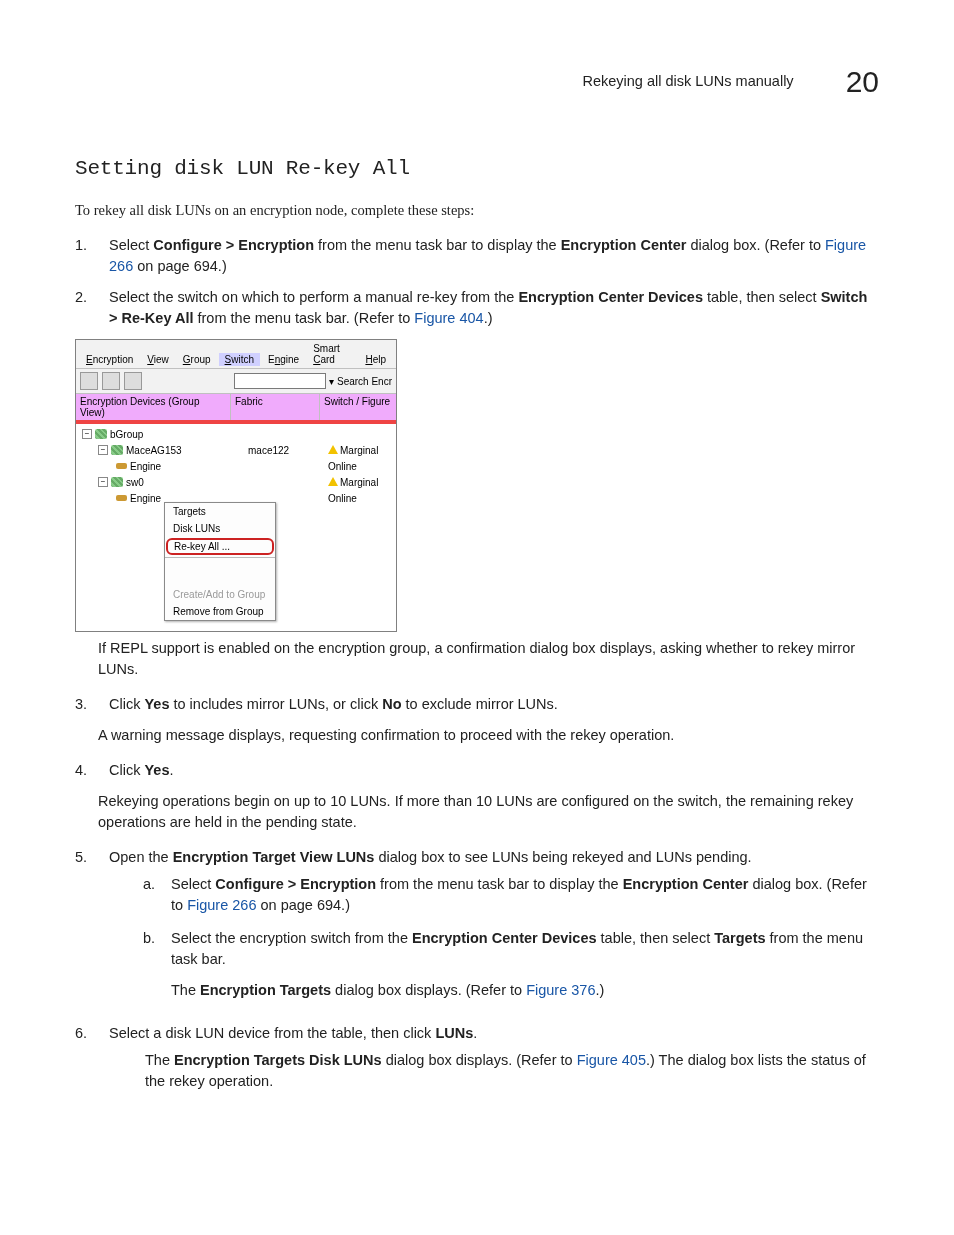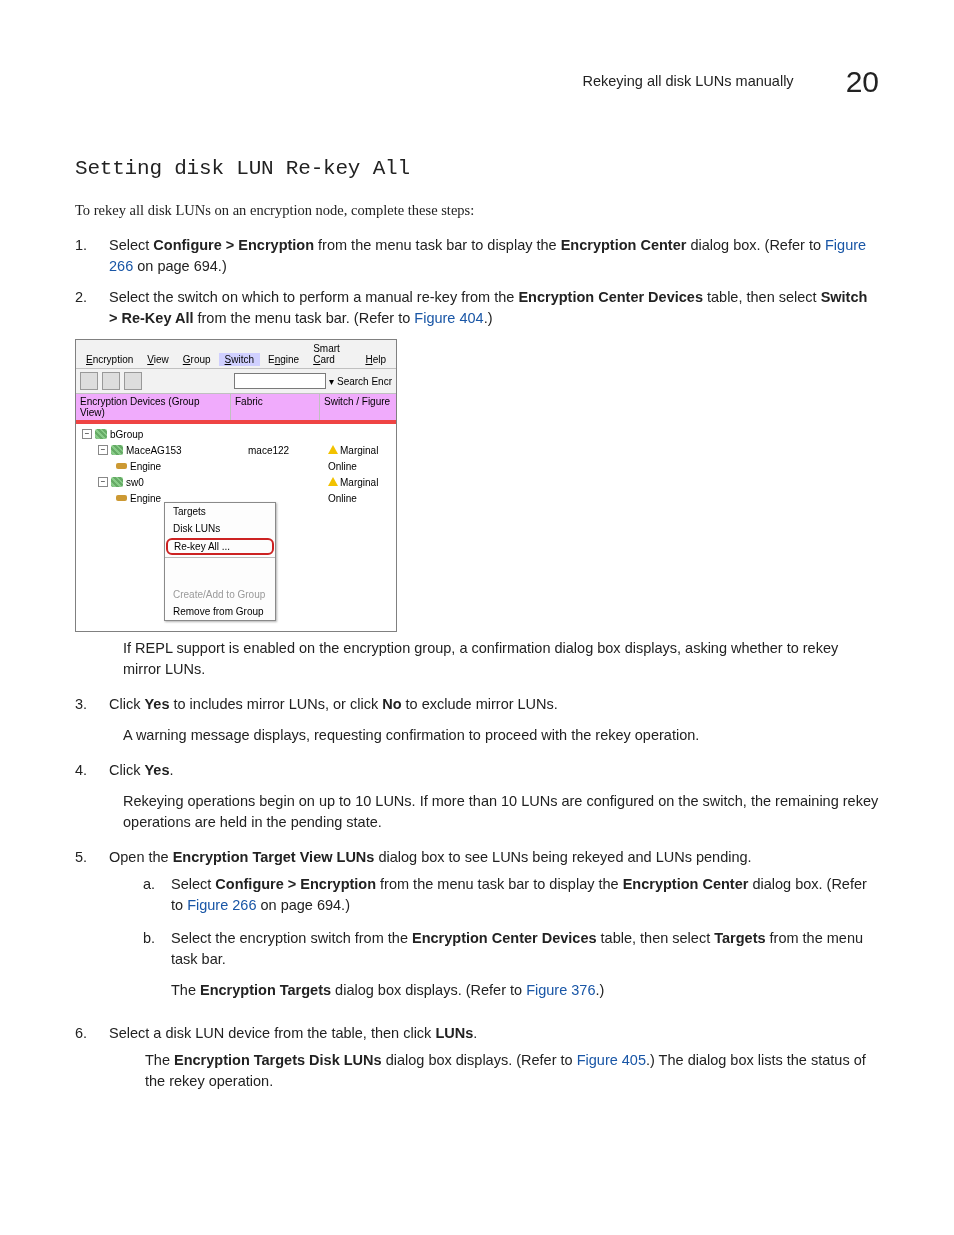--- a/index.html
+++ b/index.html
@@ -82,21 +82,21 @@
     border: 1px solid #8a8a8a;
     box-shadow: 1px 1px 2px rgba(0,0,0,.3);
     font-size: 10px;
     margin-bottom: 2px;
   }
   .ctx div { padding: 3px 8px; }
   .ctx .hl { border: 2px solid #cc2222; border-radius: 6px; margin: 1px; padding: 1px 6px; }
   .ctx .dis { color: #9a9a9a; margin-top: 28px; }
   .ctx hr { border: none; border-top: 1px solid #bbb; margin: 2px 0; }
 
-  .indent-para { margin: 4px 0 14px 48px; }
+  .indent-para { margin: 4px 0 14px 23px; }
   ol.sub { list-style: none; padding: 0; margin: 6px 0 0 0; }
   ol.sub > li { display: flex; gap: 10px; margin: 0 0 12px 0; padding-left: 34px; }
   ol.sub > li .num { min-width: 18px; }
   .extra-indent { margin-left: 70px; margin-top: -4px; margin-bottom: 14px; }
 </style>
 </head>
 <body>
 
 <div class="page-header">
   <span class="ht">Rekeying all disk LUNs manually</span>

